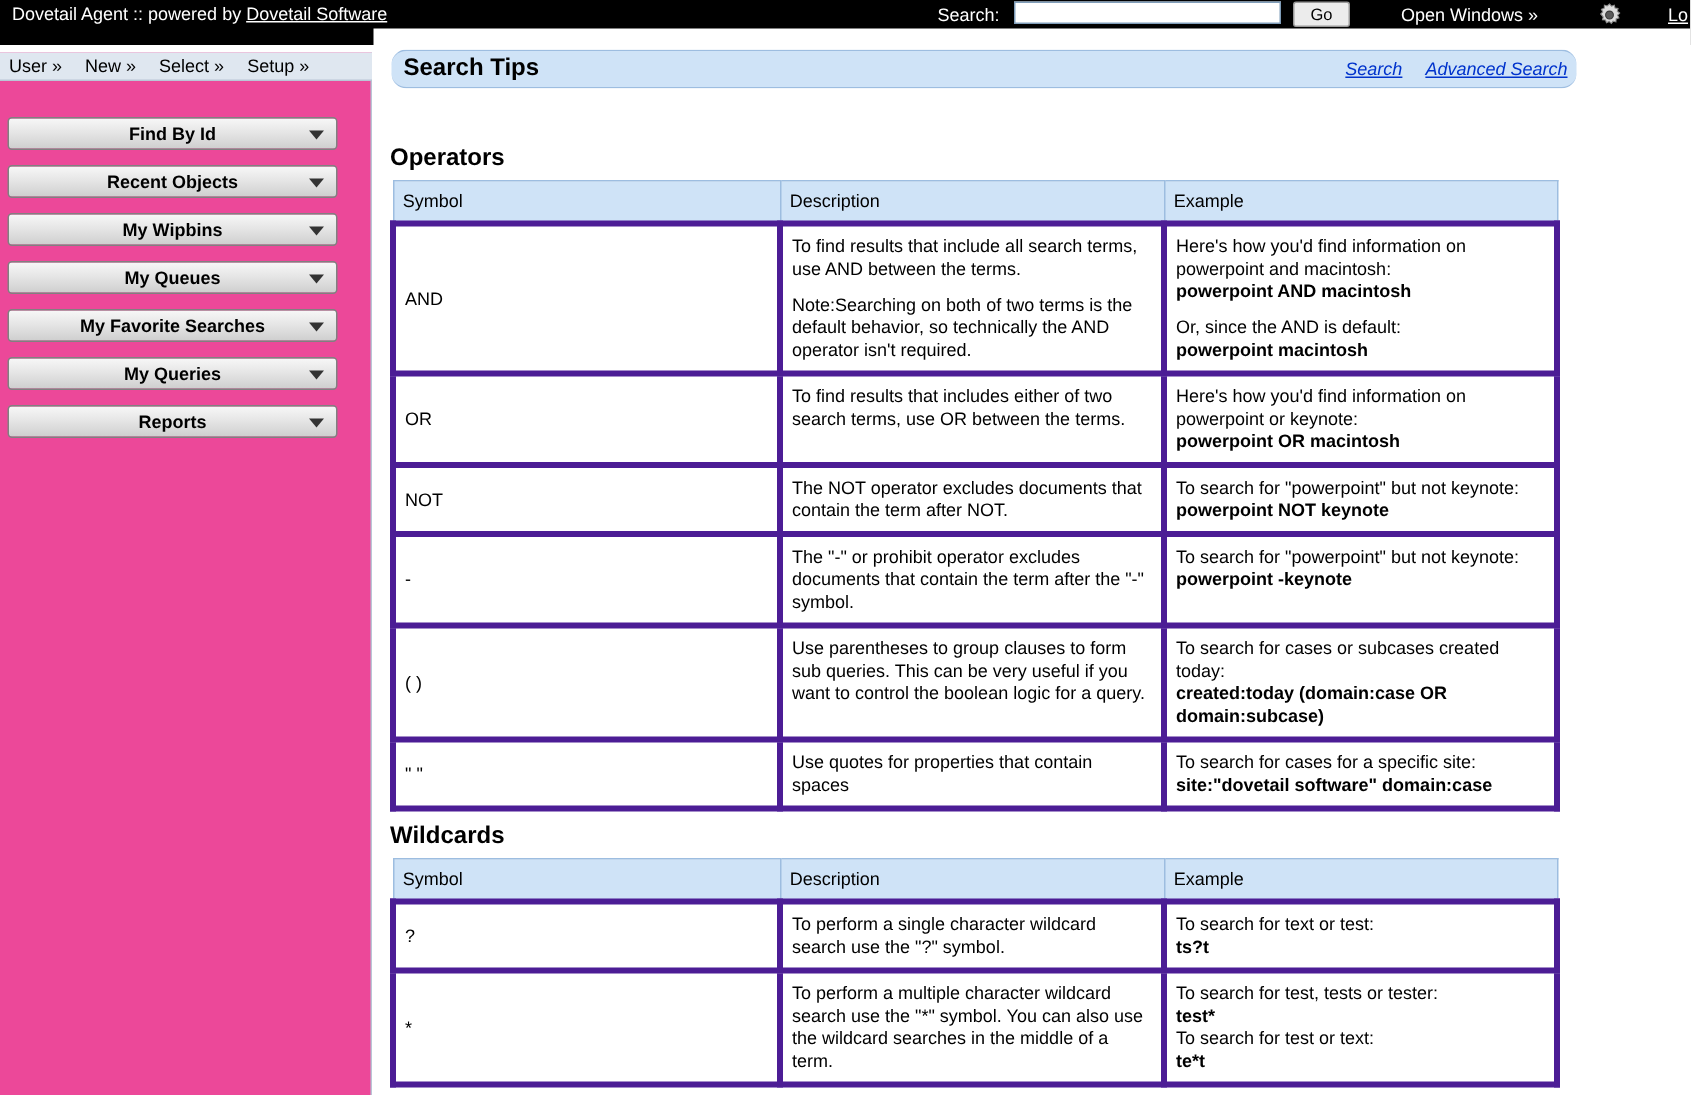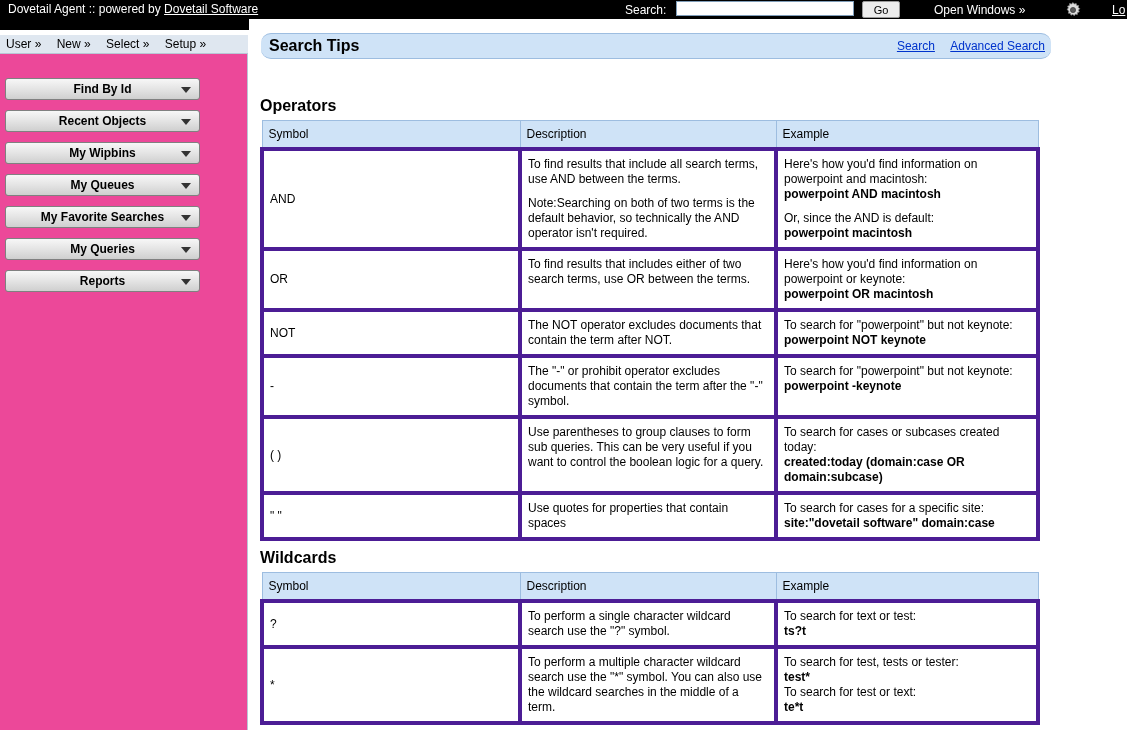--- a/index.html
+++ b/index.html
@@ -112,21 +112,21 @@
     display: inline-block;
     padding: 2px 6px 2px 6px;
     font-size: 12px;
     color: #000;
     cursor: pointer;
     white-space: nowrap;
   }
   .nav-btn {
     position: absolute;
     left: 5px;
-    width: 195px;
+    width: 220px;
     height: 22px;
     background: linear-gradient(to bottom, #f7f7f7 0%, #e4e4e4 50%, #cfcfcf 100%);
     border: 1px solid #808080;
     border-radius: 3px;
     box-sizing: border-box;
     font-size: 12px;
     font-weight: bold;
     color: #000;
     text-align: center;
     line-height: 20px;
@@ -168,20 +168,21 @@
     position: absolute;
     left: 8px; top: 3px;
     font-size: 16px;
     font-weight: bold;
     color: #000;
   }
   .page-header .links {
     position: absolute;
     right: 6px; top: 5px;
     font-size: 12px;
+    font-style: italic;
   }
   .page-header .links a {
     color: #0033cc;
     text-decoration: underline;
     margin-left: 12px;
     cursor: pointer;
   }
 
   h2.section {
     position: absolute;

